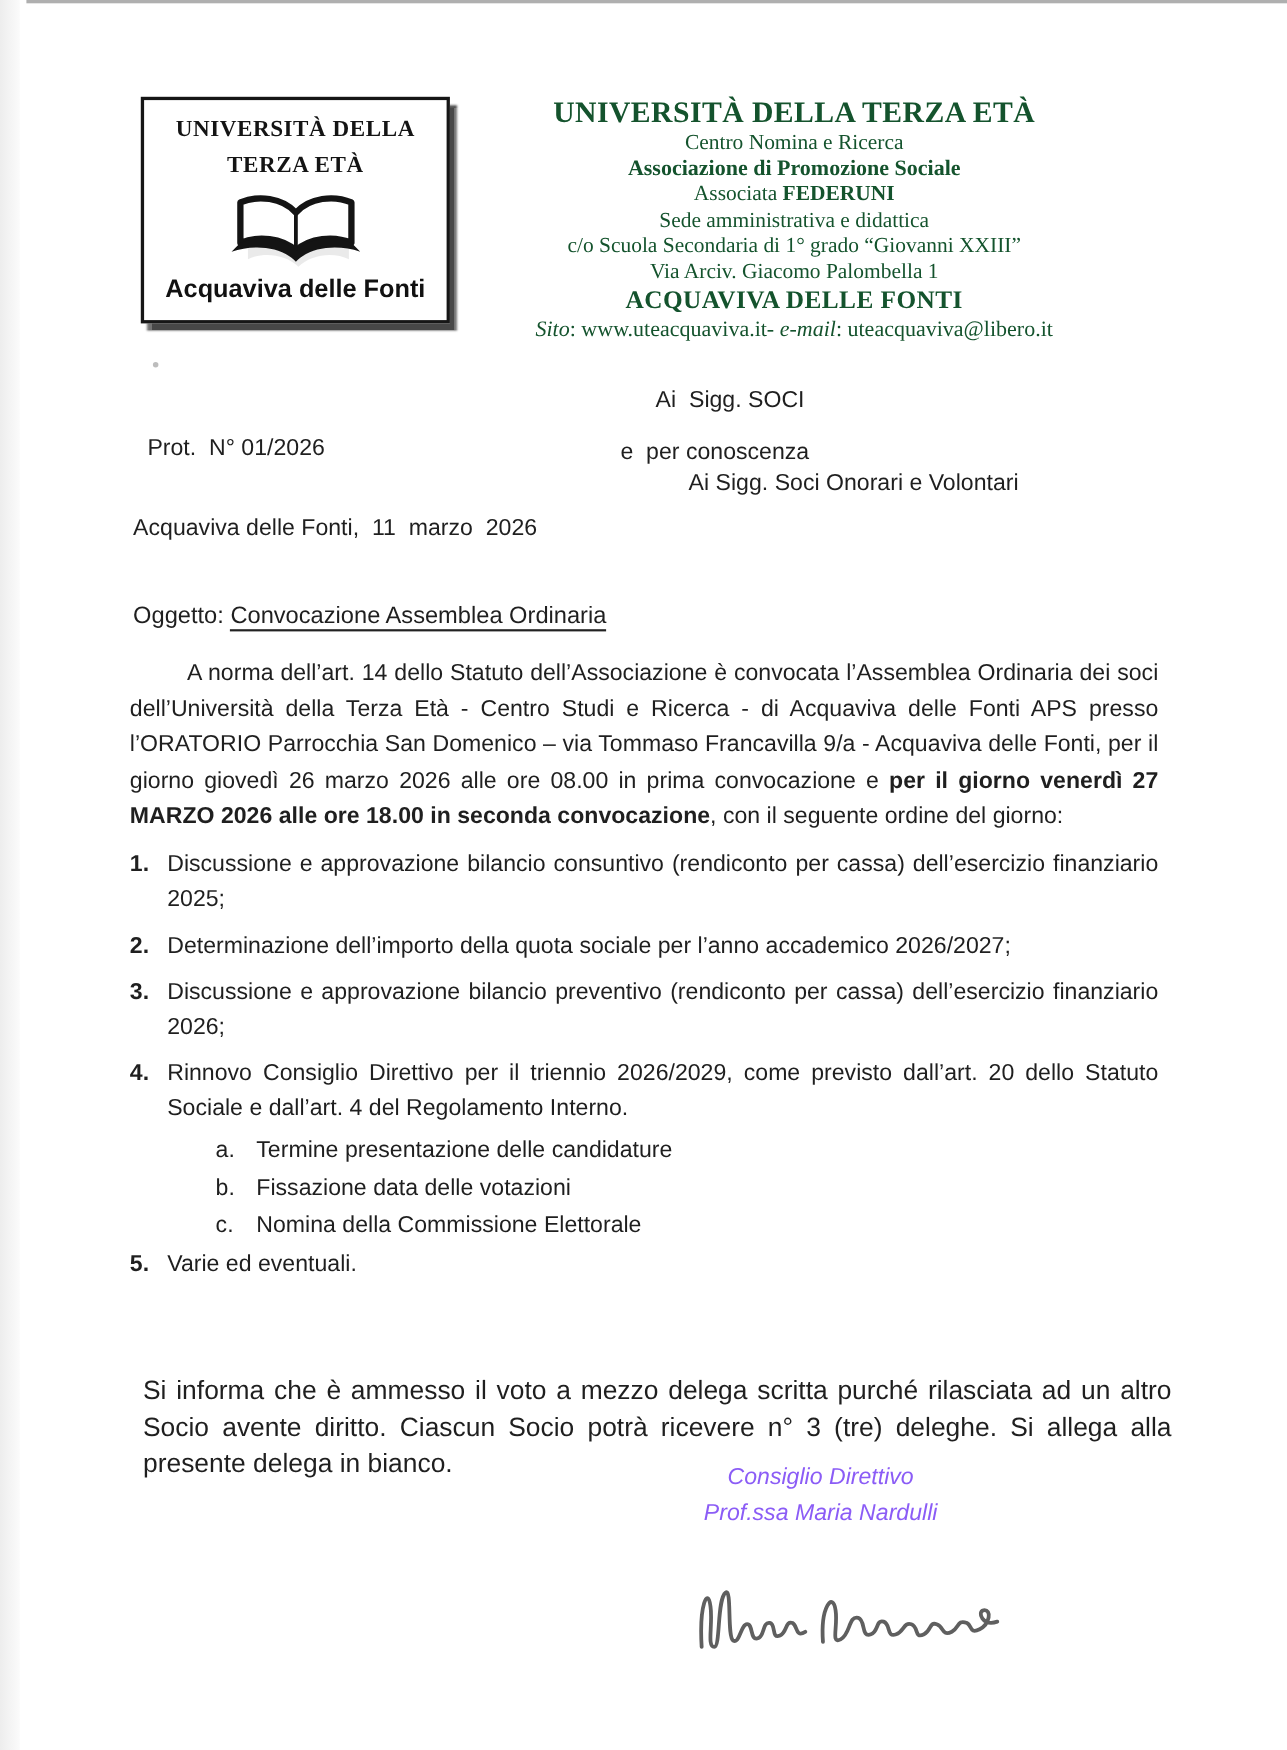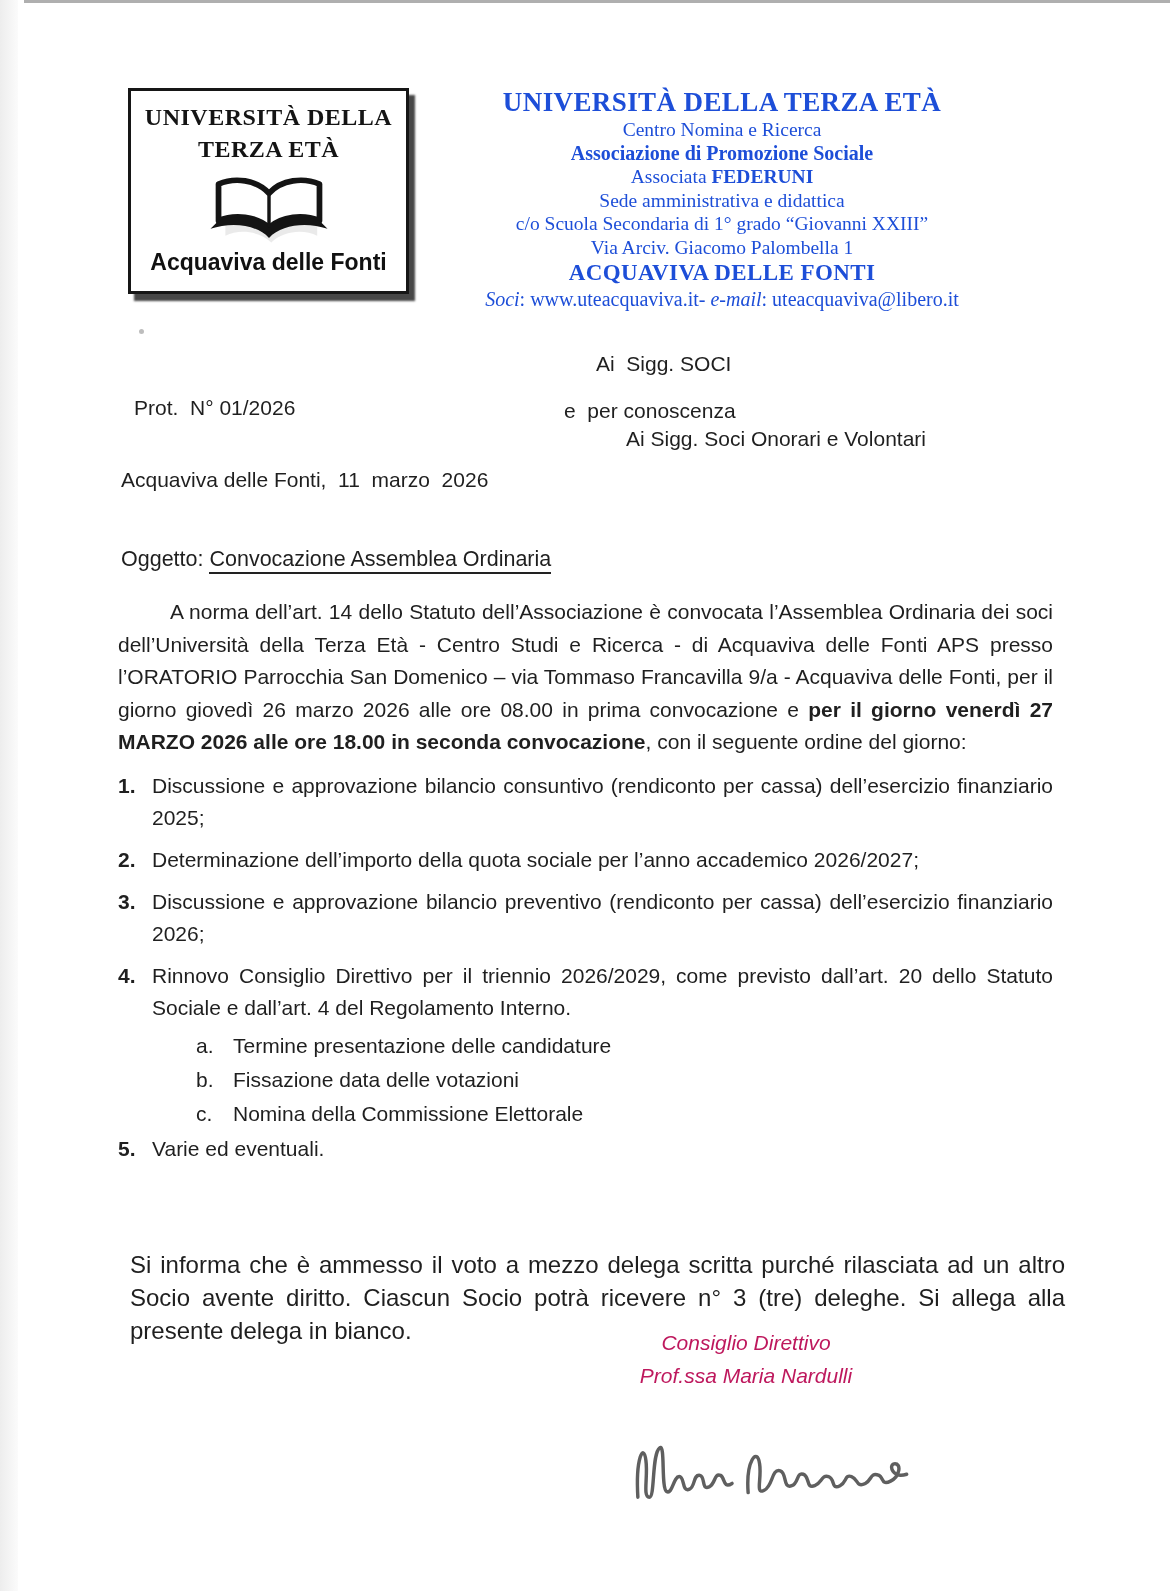--- a/index.html
+++ b/index.html
@@ -17,27 +17,27 @@
   .speck{position:absolute;left:139px;top:329px;width:5px;height:5px;border-radius:50%;background:#9a9a9a;opacity:.65;}
 
   
   .logo-box{
     position:absolute;left:128px;top:88px;width:281px;height:206px;
     border:3px solid #161616;
     box-shadow:6px 7px 2px #474747;
     background:#fff;box-sizing:border-box;
     text-align:center;padding-top:10px;
   }
-  .logo-line{font-family:"Liberation Serif","DejaVu Serif",serif;font-weight:700;font-size:24px;line-height:32px;color:#141414;letter-spacing:.5px;}
+  .logo-line{font-family:"Liberation Serif","DejaVu Serif",serif;font-weight:700;font-size:21px;line-height:32px;color:#141414;letter-spacing:.5px;}
   .logo-book{display:block;margin:3px auto 0 auto;}
   .logo-caption{font-weight:700;font-size:23px;color:#111;margin-top:3px;}
 
   
   .letterhead{position:absolute;left:452px;top:86px;width:540px;text-align:center;
-    font-family:"Liberation Serif","DejaVu Serif",serif;color:#1d4ed8;}
+    font-family:"Liberation Serif","DejaVu Serif",serif;color:#14532d;}
   .lh-title{font-weight:700;font-size:27px;line-height:32px;letter-spacing:.4px;}
   .lh-line{font-size:19.5px;line-height:23.5px;}
   .lh-bold{font-weight:700;font-size:20px;}
   .lh-city{font-weight:700;font-size:23px;line-height:27px;letter-spacing:.4px;}
   .lh-sito{font-size:20px;line-height:26px;}
 
   
   .addr1{position:absolute;left:596px;top:352px;font-size:21px;white-space:pre-wrap;}
   .prot{position:absolute;left:134px;top:396px;font-size:21px;white-space:pre-wrap;}
   .addr2{position:absolute;left:564px;top:399px;font-size:21px;white-space:pre-wrap;}
@@ -59,21 +59,21 @@
   .subitem{display:flex;line-height:31px;margin-bottom:3px;}
   .subitem .letter{width:37px;flex:none;}
 
   .close1{position:absolute;left:118px;top:1236px;width:935px;margin:12px;
       font-size:24px;line-height:33px;text-align:justify;}
   .close2{position:absolute;left:118px;top:1281px;width:935px;margin:0;
       font-size:21px;line-height:33px;}
 
   
   .sigblock{position:absolute;left:556px;top:1326px;width:380px;text-align:center;
-      font-style:italic;font-size:21px;line-height:33px;color:#be185d;}
+      font-style:italic;font-size:21px;line-height:33px;color:#8b5cf6;}
   .scribble{position:absolute;left:628px;top:1426px;}
 </style>
 </head>
 <body>
 
 <div class="page">
   <div class="edge-top"></div>
   <div class="edge-left"></div>
 
   <div class="logo-box">
@@ -91,21 +91,21 @@
 
   <div class="letterhead">
     <div class="lh-title">UNIVERSITÀ DELLA TERZA ETÀ</div>
     <div class="lh-line">Centro Nomina e Ricerca</div>
     <div class="lh-line lh-bold">Associazione di Promozione Sociale</div>
     <div class="lh-line"><span>Associata </span><b>FEDERUNI</b></div>
     <div class="lh-line">Sede amministrativa e didattica</div>
     <div class="lh-line">c/o Scuola Secondaria di 1° grado “Giovanni XXIII”</div>
     <div class="lh-line">Via Arciv. Giacomo Palombella 1</div>
     <div class="lh-city">ACQUAVIVA DELLE FONTI</div>
-    <div class="lh-sito"><i>Soci</i><span>: www.uteacquaviva.it- </span><i>e-mail</i><span>: uteacquaviva@libero.it</span></div>
+    <div class="lh-sito"><i>Sito</i><span>: www.uteacquaviva.it- </span><i>e-mail</i><span>: uteacquaviva@libero.it</span></div>
   </div>
 
   <div class="addr1">Ai  Sigg. SOCI</div>
   <div class="prot">Prot.  N° 01/2026</div>
   <div class="addr2">e  per conoscenza</div>
   <div class="addr3">Ai Sigg. Soci Onorari e Volontari</div>
   <div class="dateline">Acquaviva delle Fonti,  11  marzo  2026</div>
 
   <div class="subject"><span>Oggetto: </span><span class="u">Convocazione Assemblea Ordinaria</span></div>
 

